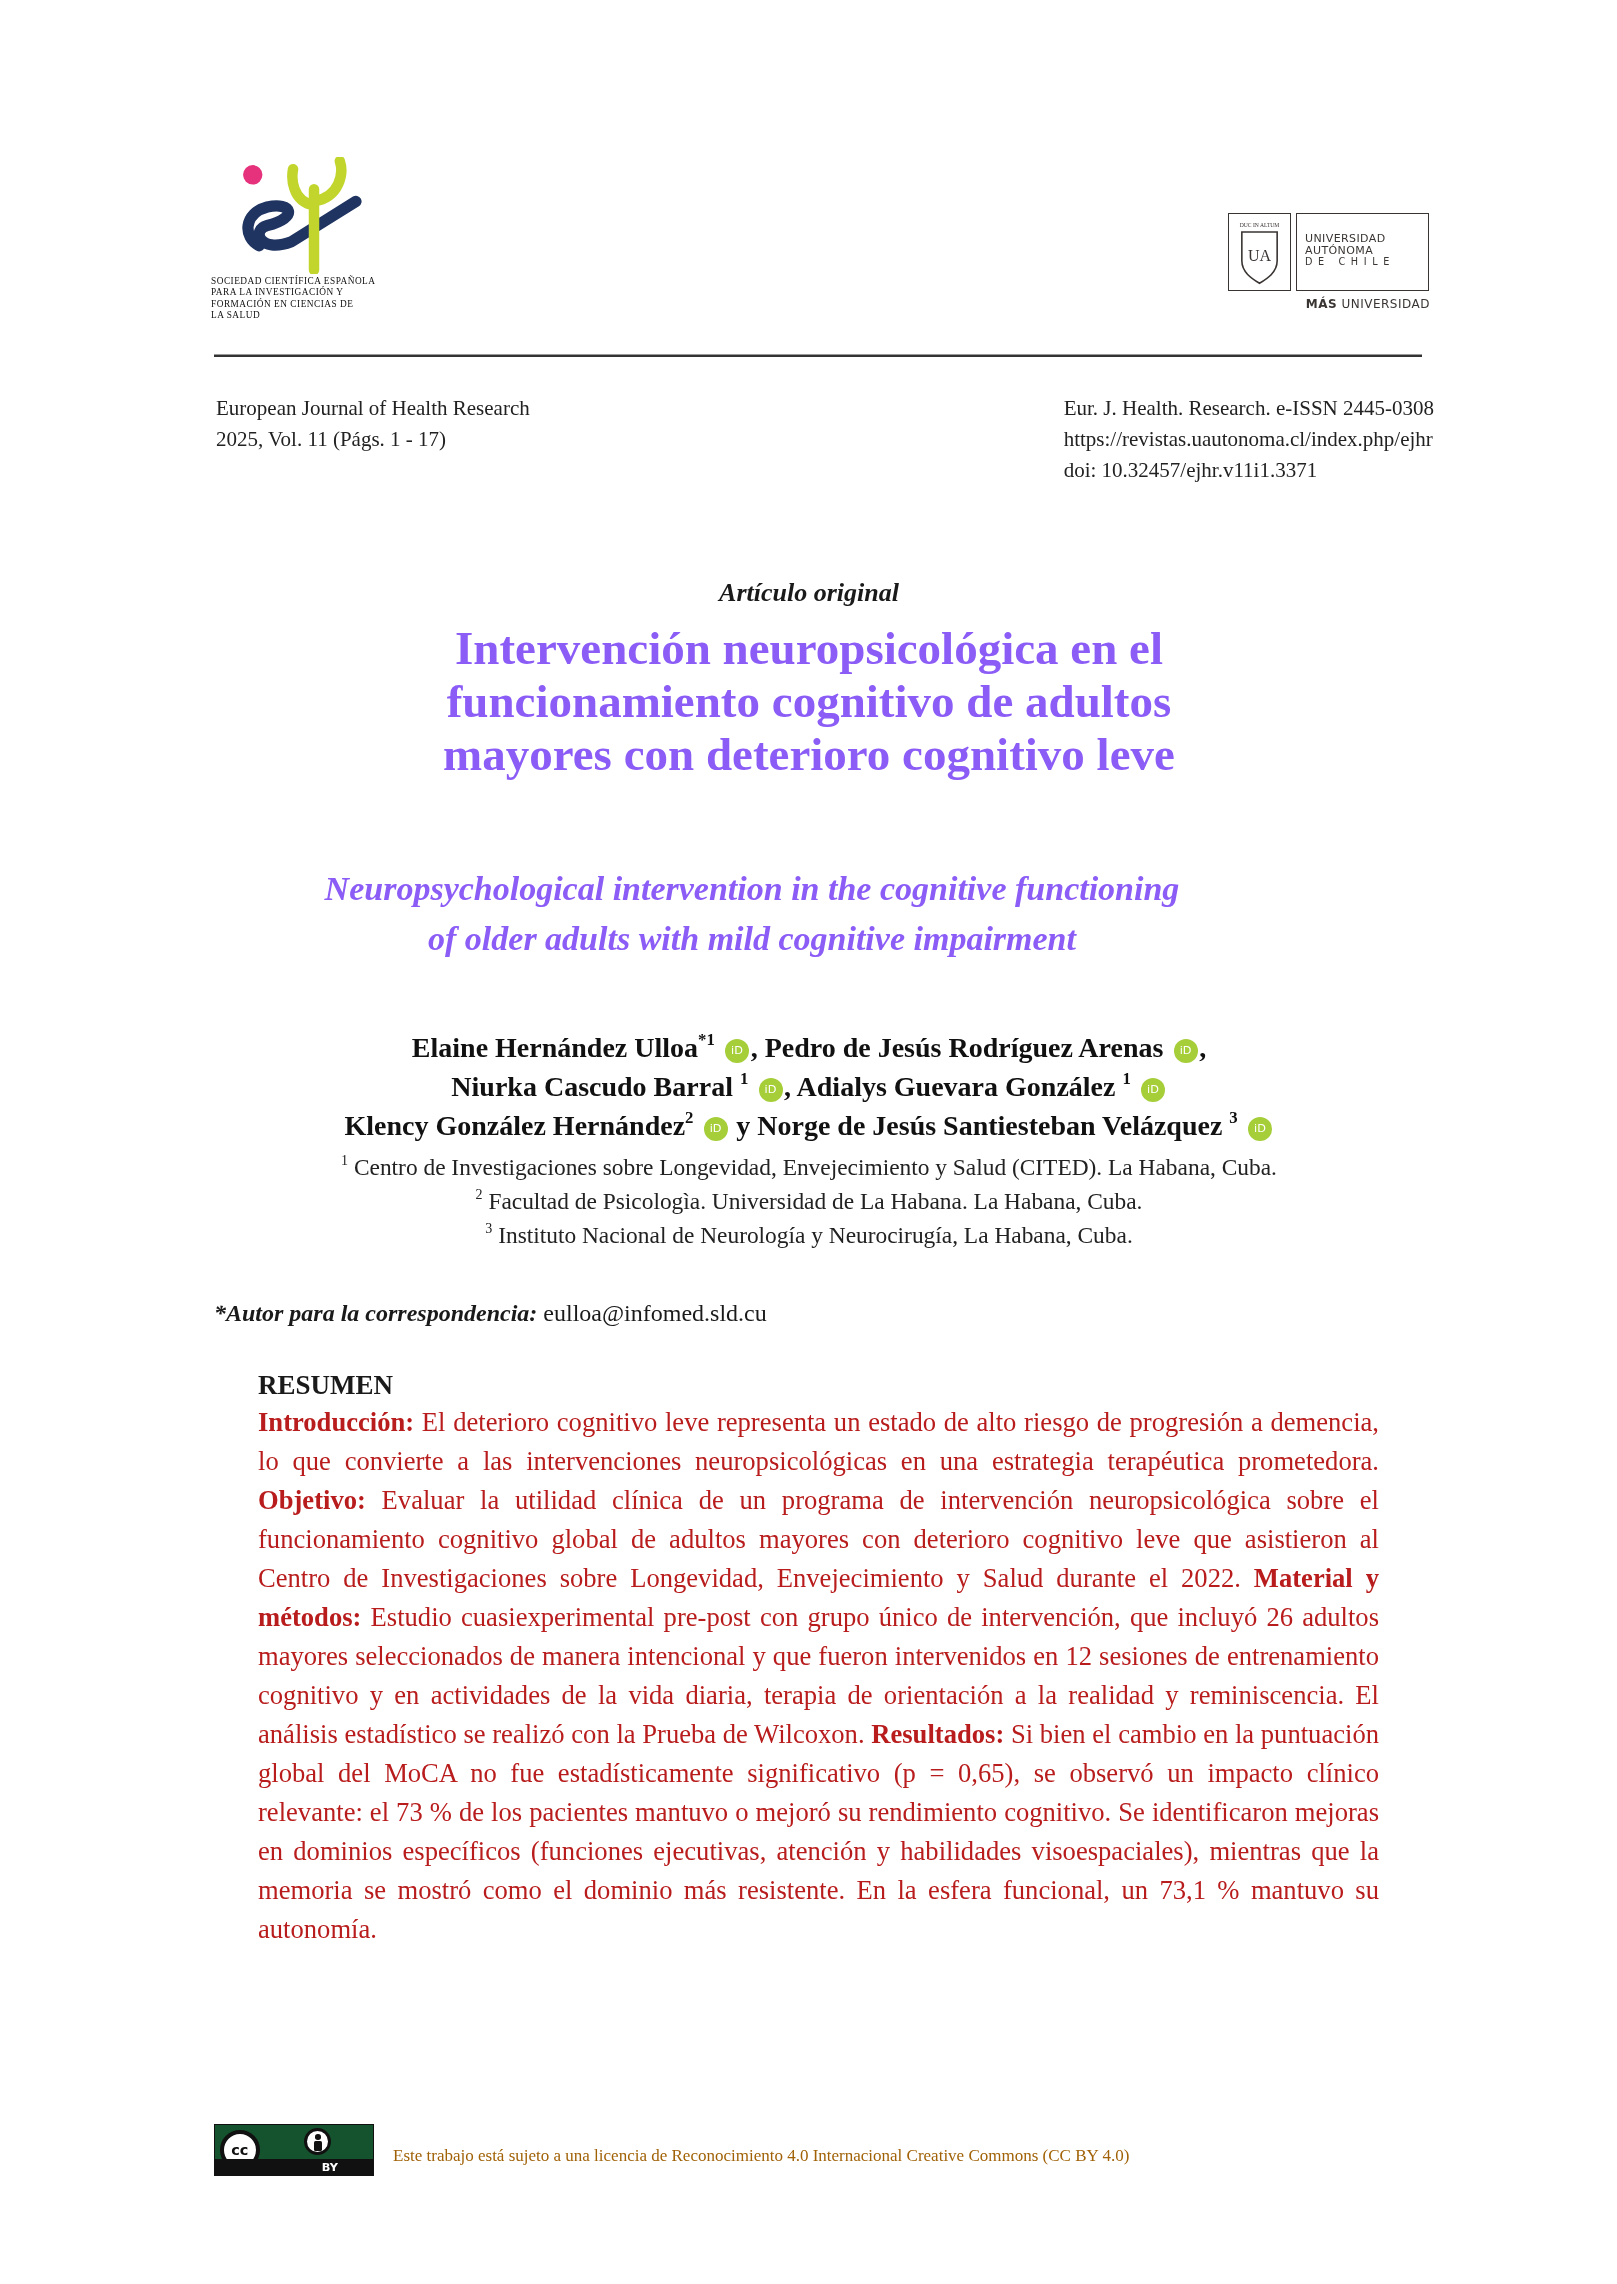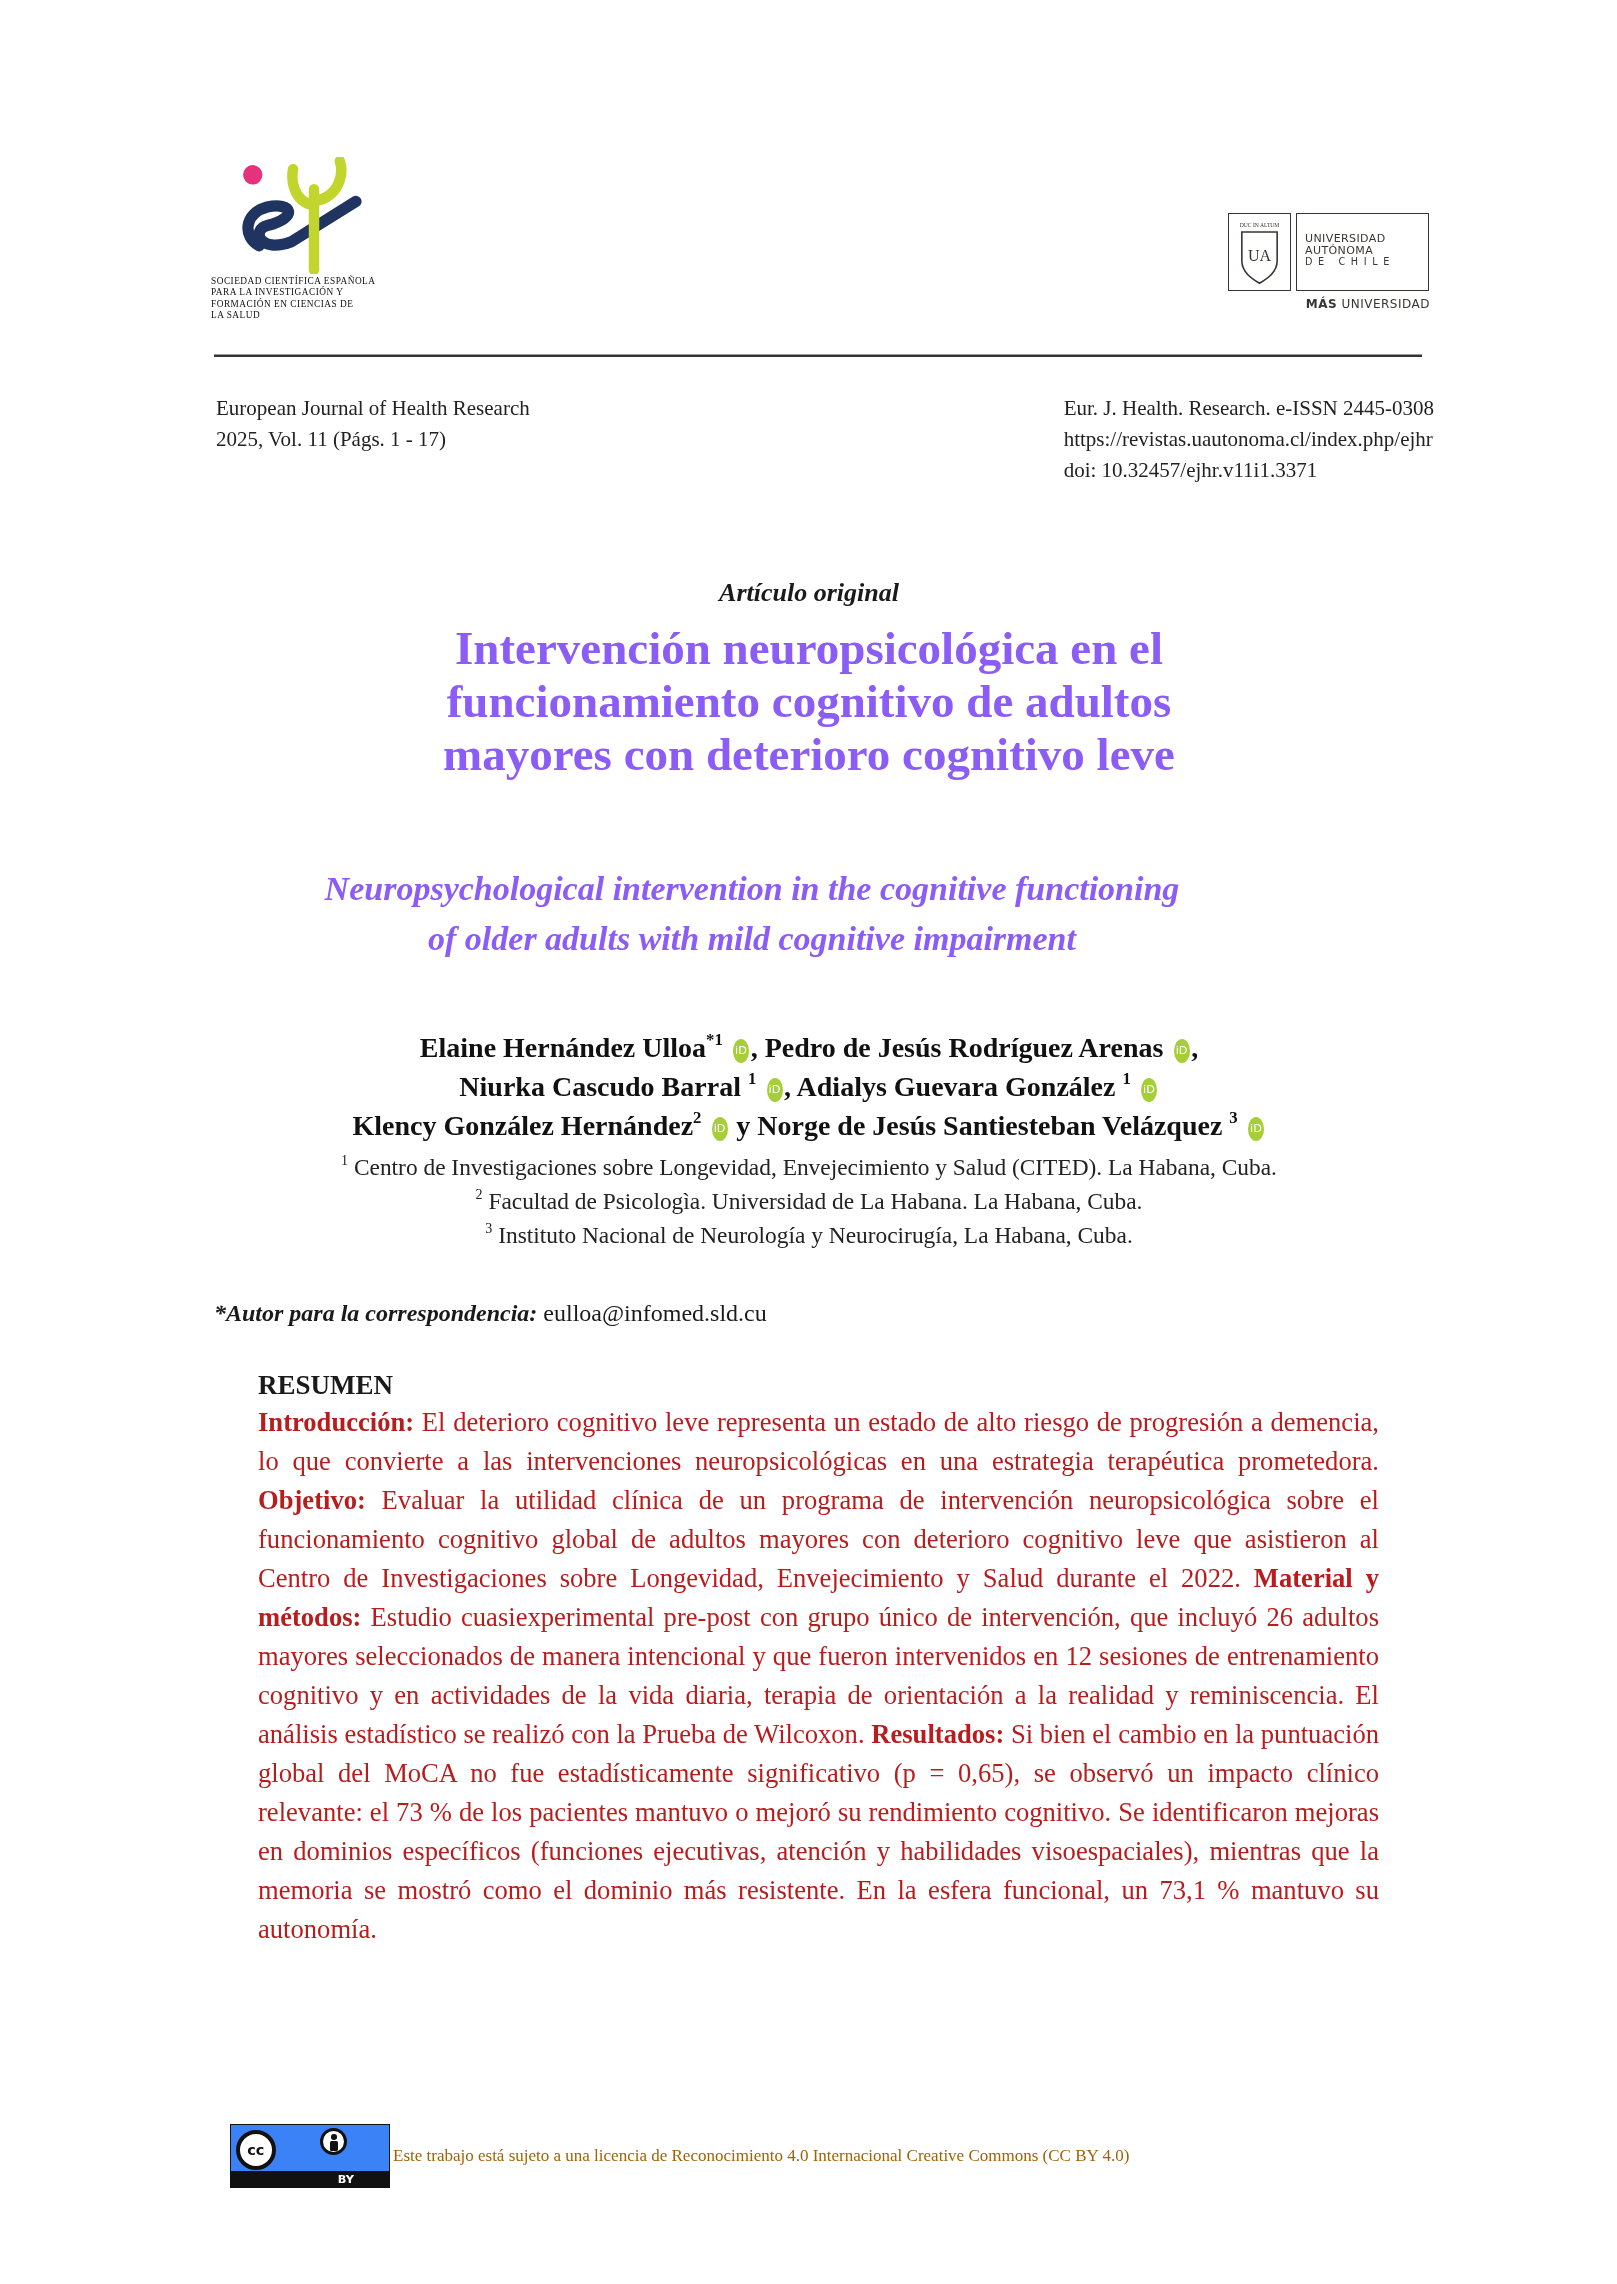--- a/index.html
+++ b/index.html
@@ -46,40 +46,40 @@
   .subtitle {
     left: 0; width: 1504px; top: 864px; text-align: center; font-style: italic; font-weight: bold;
     font-size: 34px; line-height: 50px; color: #8b5cf6;
   }
 
   .authors {
     left: 0; width: 1618px; top: 1028px; text-align: center; font-weight: bold;
     font-size: 28px; line-height: 39px; color: #111;
   }
   .orcid {
-    display: inline-block; width: 16px; height: 24px; border-radius: 50%;
+    display: inline-block; width: 24px; height: 24px; border-radius: 50%;
     background: #a6ce39; color: #fff; font-family: "DejaVu Sans", sans-serif; font-weight: normal;
     font-size: 11.3px; line-height: 24px; text-align: center; vertical-align: 12%; margin: 0 1.6px 0 3.2px;
   }
   sup { font-size: 0.6em; vertical-align: 0.7em; line-height: 0; }
 
   .affil {
     left: 0; width: 1618px; top: 1150px; text-align: center; font-size: 23.4px; line-height: 34px; color: #222;
   }
   .corresp { left: 214px; top: 1300px; font-size: 24px; }
   .corresp .lbl { font-style: italic; font-weight: bold; }
 
   .abstract { left: 258px; top: 1368px; width: 1121px; }
   .abstract h2 { margin: 0; font-size: 27px; font-weight: bold; line-height: 35px; }
   .abstract p {
     margin: 0; font-size: 26.6px; line-height: 39px; text-align: justify; color: #b91c1c;
   }
   .abstract b { font-weight: bold; }
 
-  .footer-cc { left: 230px; top: 2124px; width: 160px; height: 64px; background: #3b82f6; border: 1.6px solid #111; box-sizing: border-box; }
+  .footer-cc { left: 214px; top: 2124px; width: 160px; height: 52px; background: #14532d; border: 1.6px solid #111; box-sizing: border-box; }
   .cc-bar { position: absolute; left: 0; bottom: 0; width: 100%; height: 16px; background: #111; }
   .cc-by { position: absolute; right: 35px; bottom: 0.8px; color: #fff; font-family: "DejaVu Sans", sans-serif; font-weight: bold; font-size: 11.3px; }
   .cc-circle { position: absolute; left: 4.8px; top: 4.8px; width: 40px; height: 40px; border-radius: 50%; background: #fff; border: 4px solid #111; box-sizing: border-box;
     font-family: "DejaVu Sans", sans-serif; font-weight: bold; font-size: 14.5px; line-height: 32px; text-align: center; color: #111; }
   .by-circle { position: absolute; left: 89px; top: 3.2px; width: 27px; height: 27px; border-radius: 50%; background: #fff; border: 3.2px solid #111; box-sizing: border-box; }
   .by-circle::before { content: ""; position: absolute; left: 8px; top: 3.2px; width: 5.6px; height: 5.6px; border-radius: 50%; background: #111; }
   .by-circle::after { content: ""; position: absolute; left: 7.3px; top: 9.7px; width: 7.3px; height: 9.7px; background: #111; border-radius: 1.6px; }
   .license { left: 393px; top: 2146px; font-size: 17px; color: #a16207; }
 </style>
 </head>

